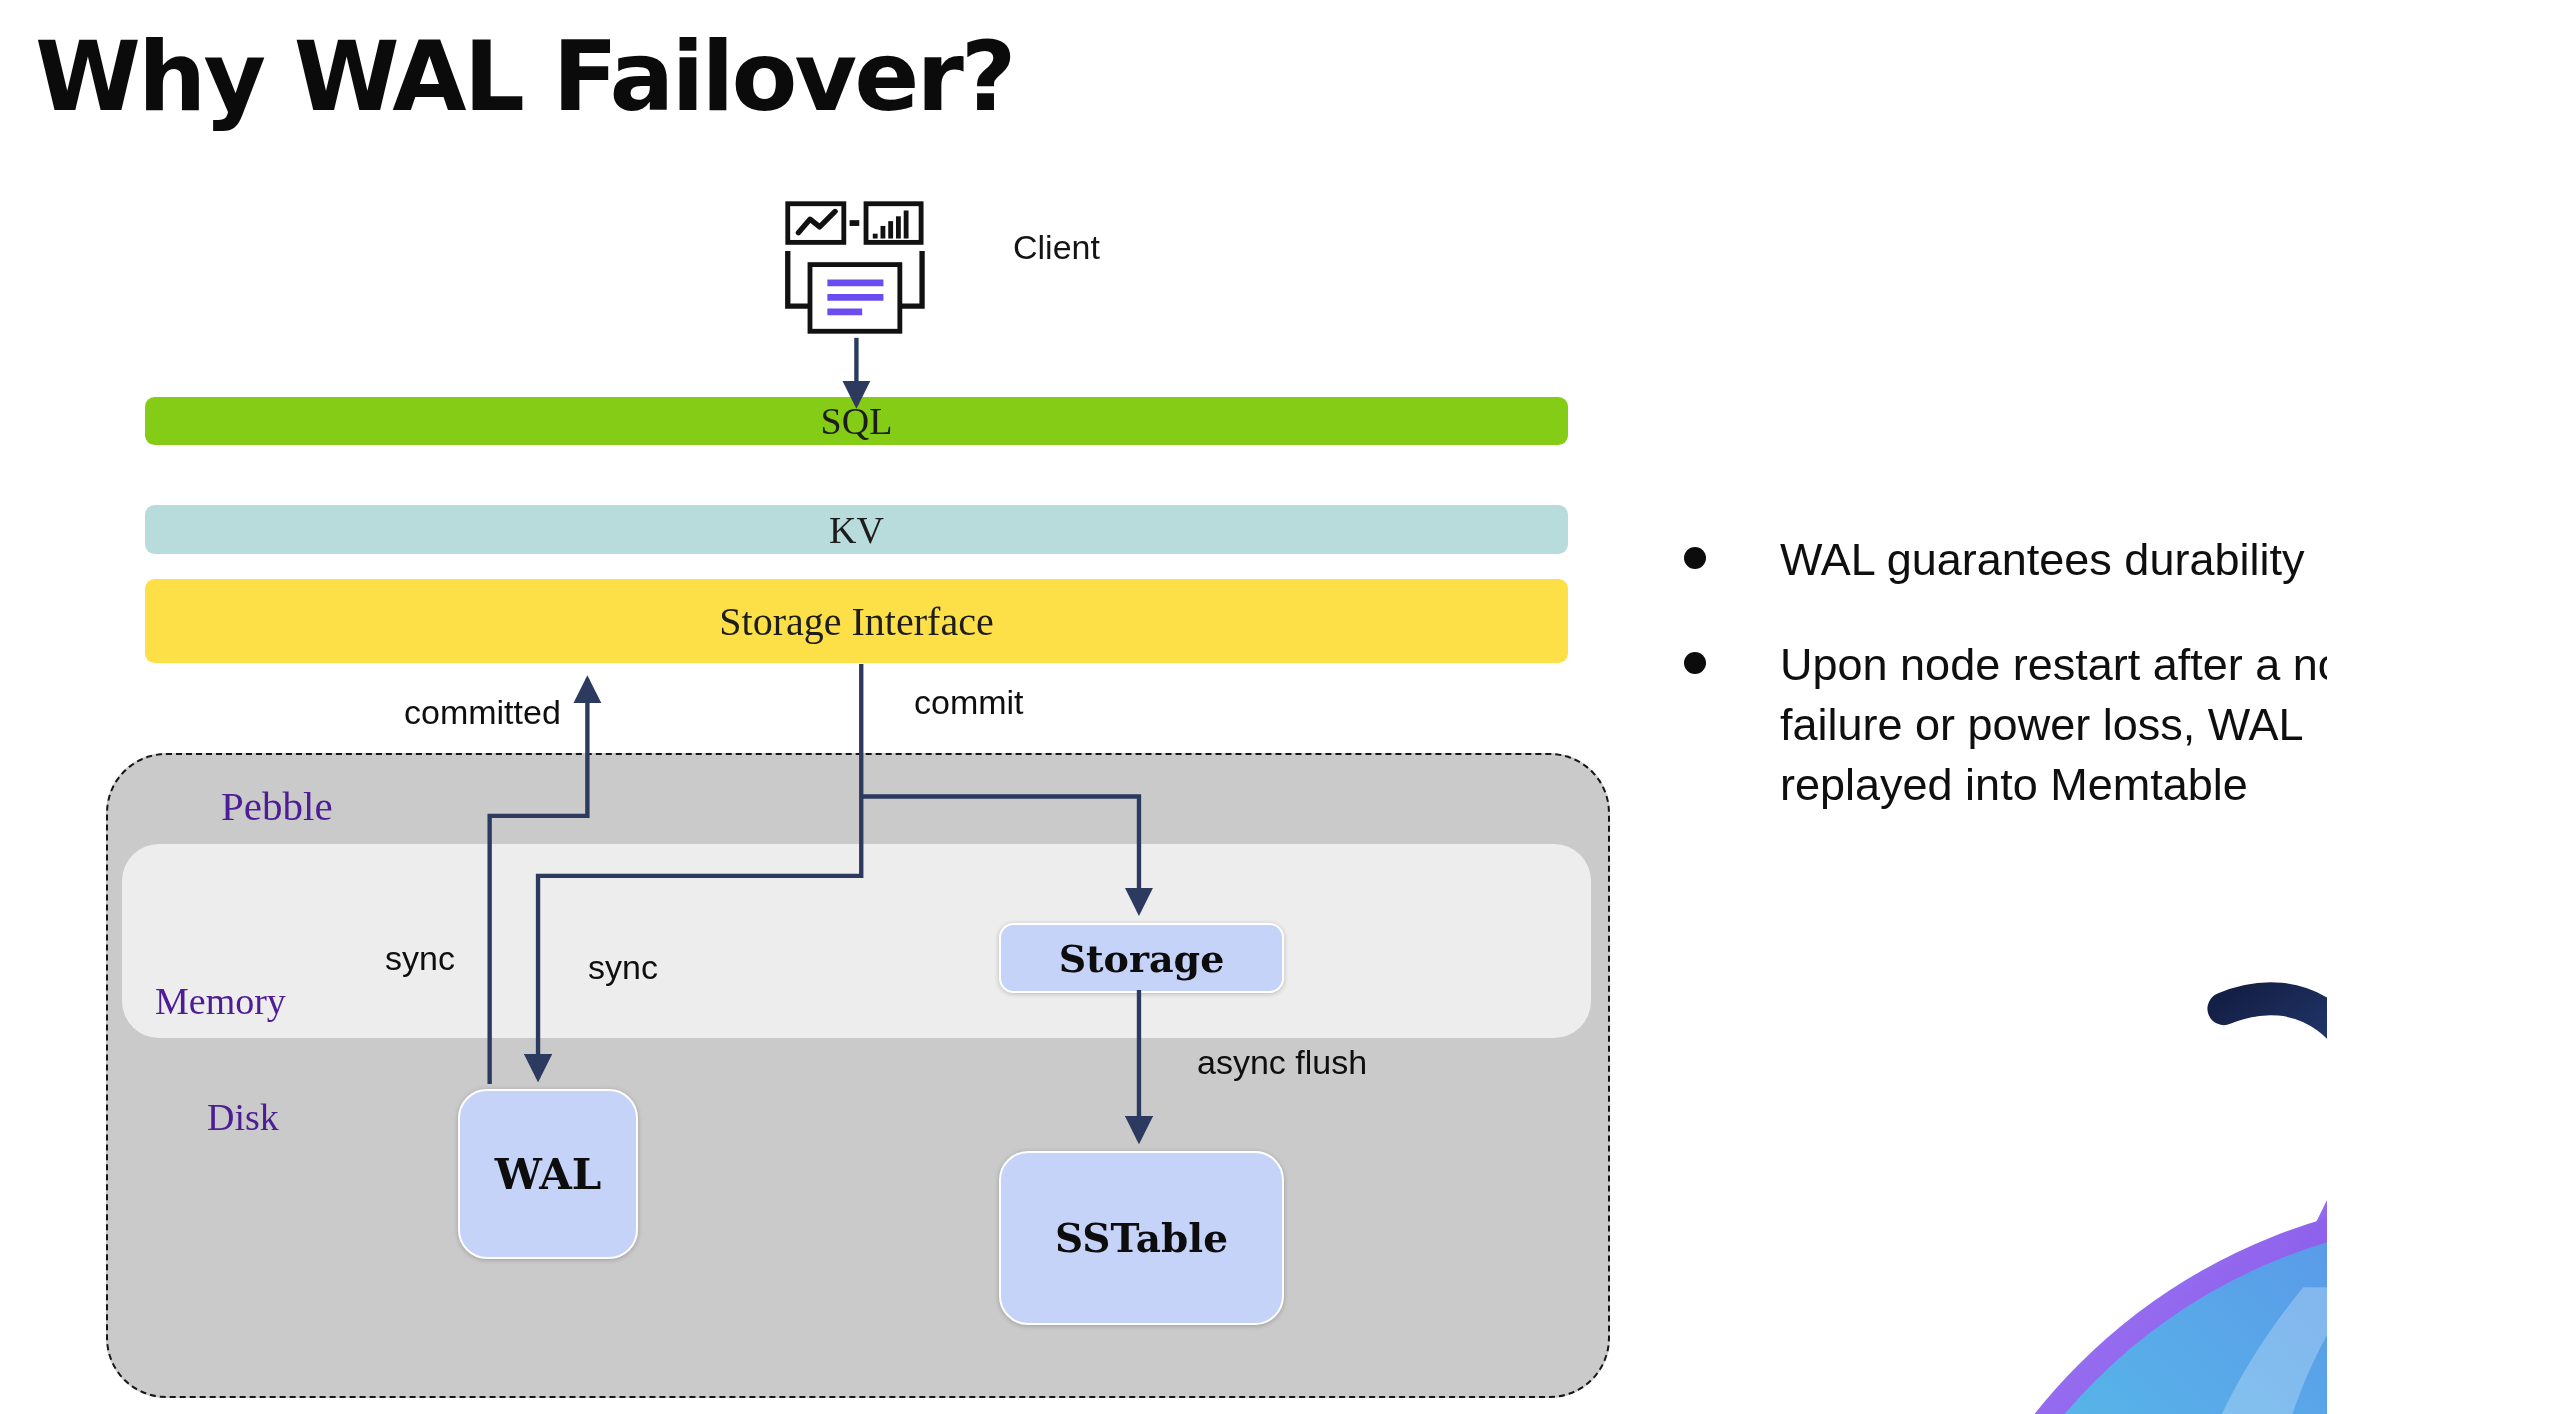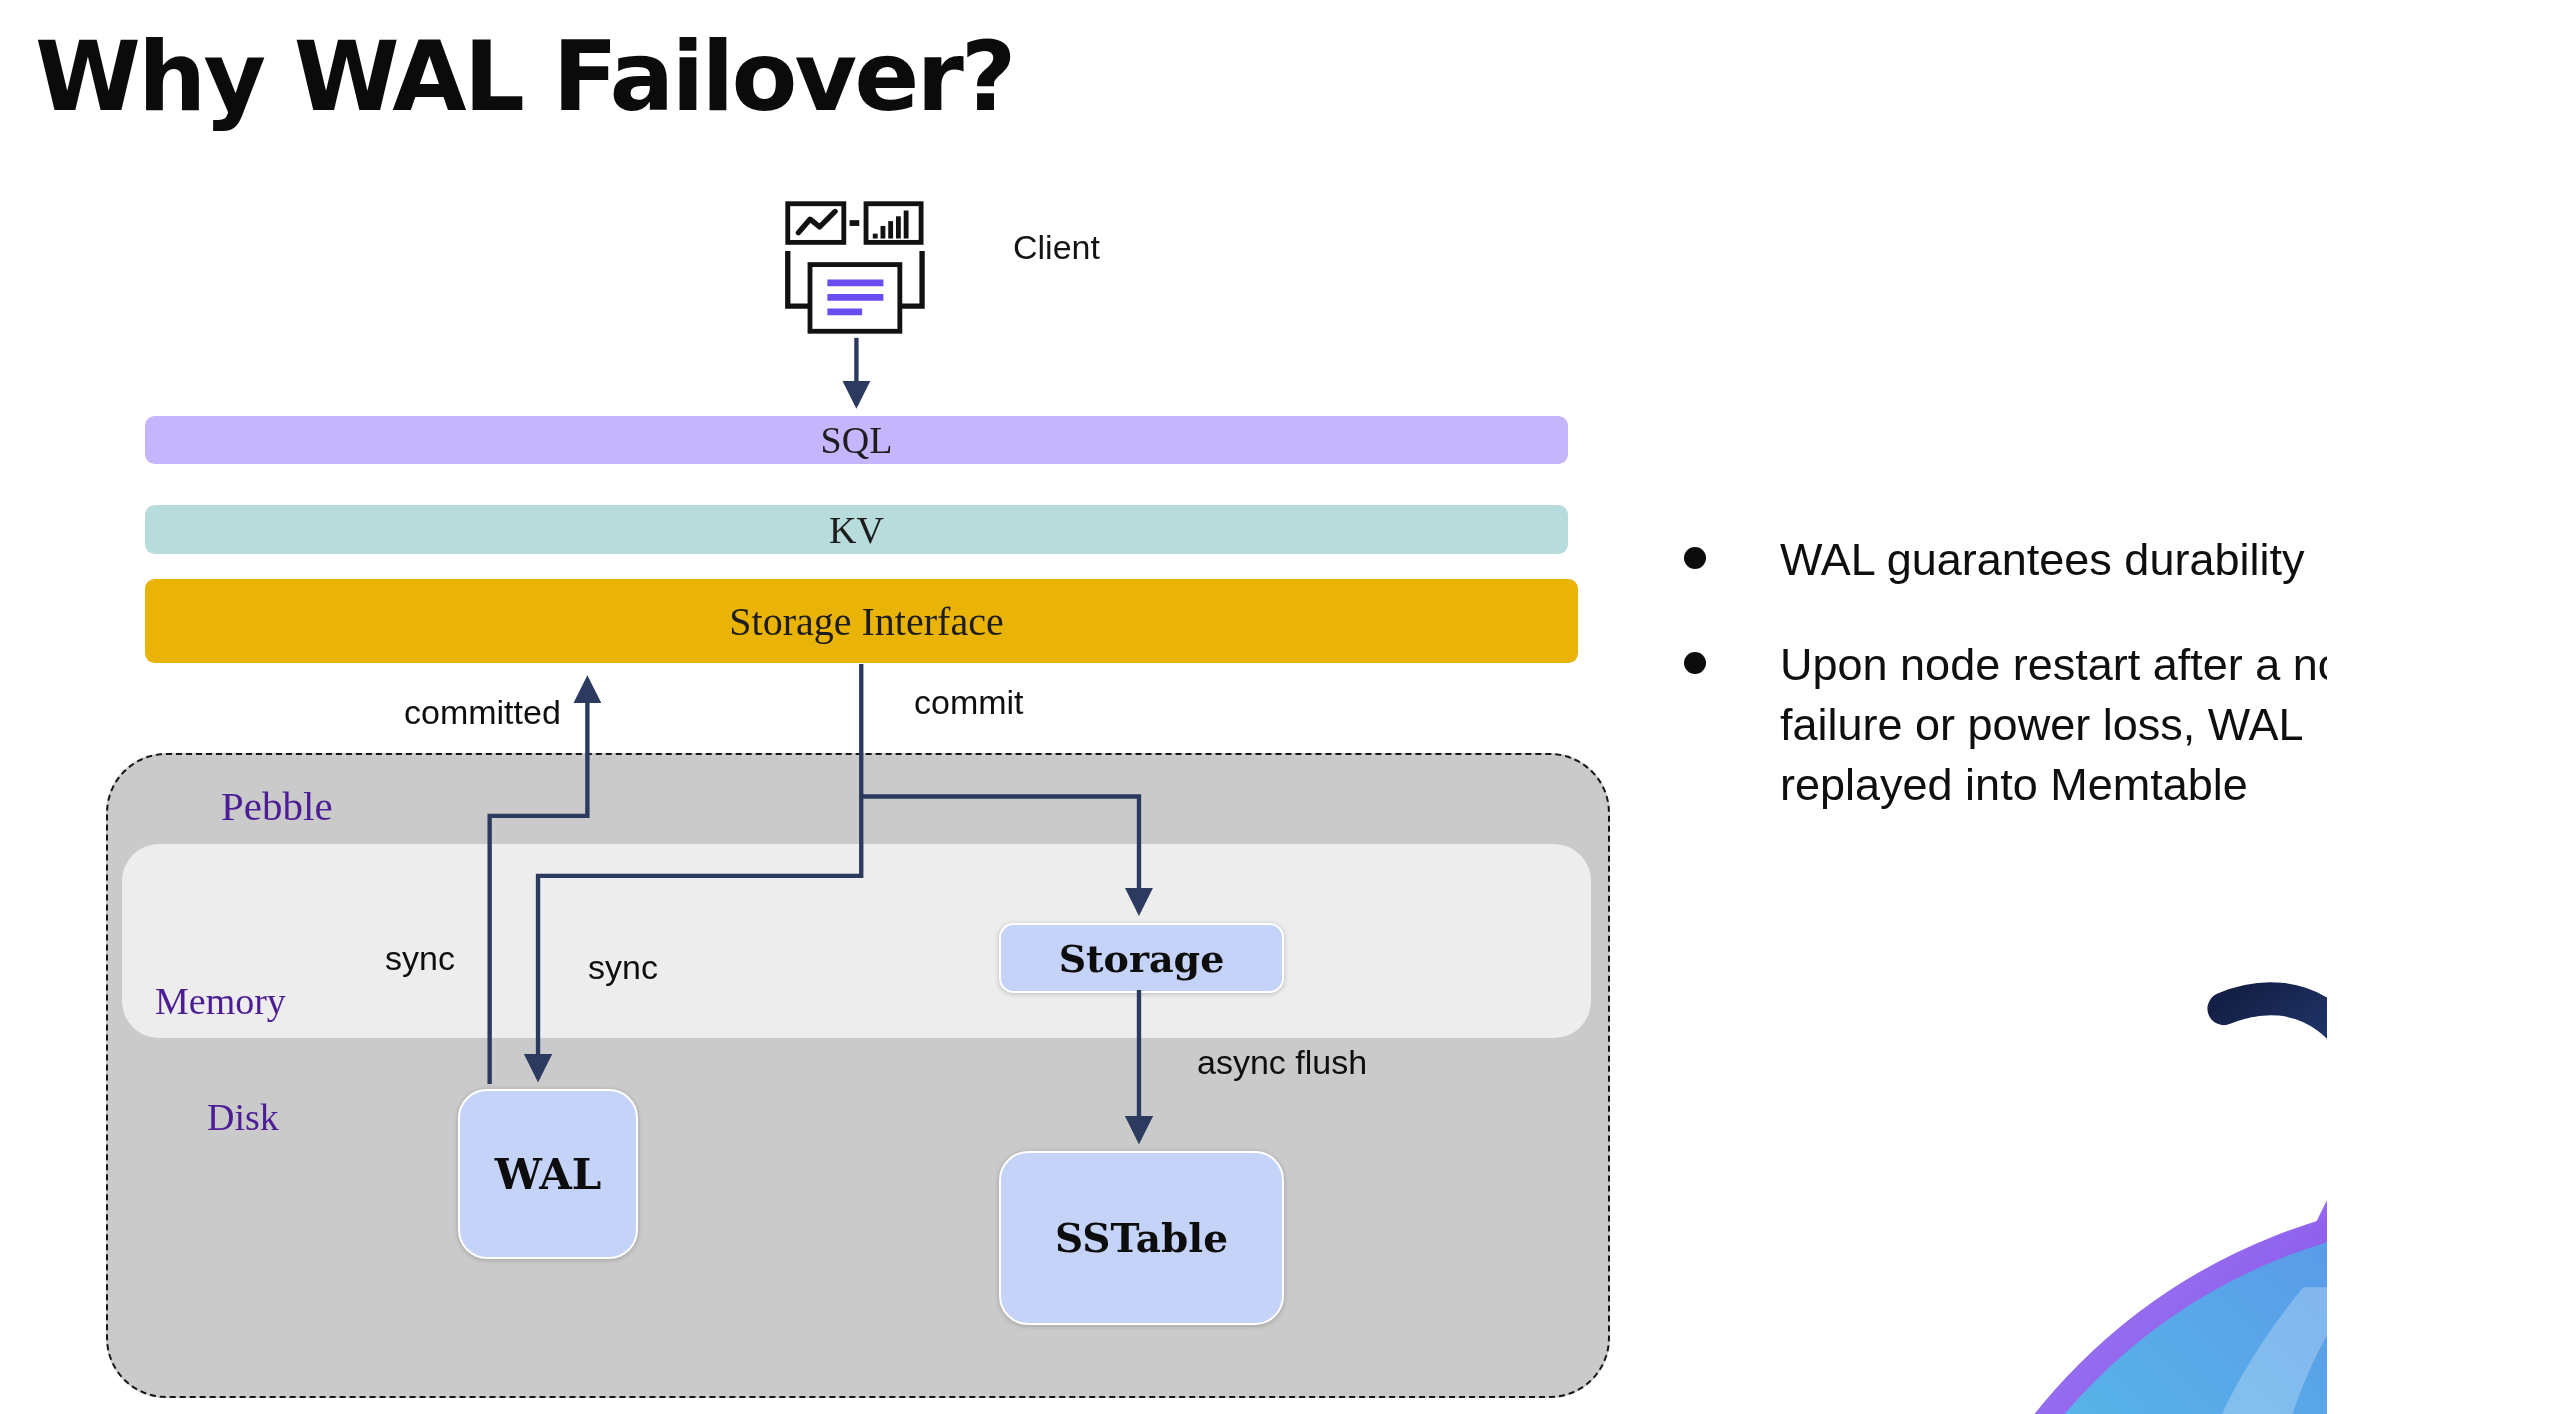--- a/index.html
+++ b/index.html
@@ -10,23 +10,23 @@
   
   #title{left:35px;top:21px;font-family:"DejaVu Sans",sans-serif;font-weight:700;
          font-size:96px;letter-spacing:-2.9px;color:#0b0b0b;white-space:nowrap;}
 
   
   #client-label{left:1013px;top:228px;font-size:34px;color:#141414;}
 
   
   .layer{position:absolute;left:145px;width:1423px;border-radius:9.7px;display:flex;
          align-items:center;justify-content:center;font-family:"Liberation Serif",serif;color:#1d1d1d;}
-  #layer-sql{top:416px;height:48px;background:#c4b5fd;font-size:38px;}
+  #layer-sql{top:397px;height:48px;background:#84cc16;font-size:38px;}
   #layer-kv{top:505px;height:49px;background:#b8dbdc;font-size:38px;}
-  #layer-storage{top:579px;height:84px;background:#eab308;font-size:40px;padding-left:10px;}
+  #layer-storage{top:579px;height:84px;background:#fde047;font-size:40px;}
 
   
   #pebble{left:106px;top:753px;width:1500px;height:641px;background:#cacaca;
           border:2.9px dashed #161616;border-radius:60px;}
   #memory-region{left:122px;top:844px;width:1469px;height:194px;background:#ededee;border-radius:37px;}
   .region-label{position:absolute;font-family:"Liberation Serif",serif;color:#4c1d95;}
   #pebble-label{left:221px;top:782px;font-size:41px;}
   #memory-label{left:155px;top:979px;font-size:38px;}
   #disk-label{left:207px;top:1095px;font-size:38px;}
 

